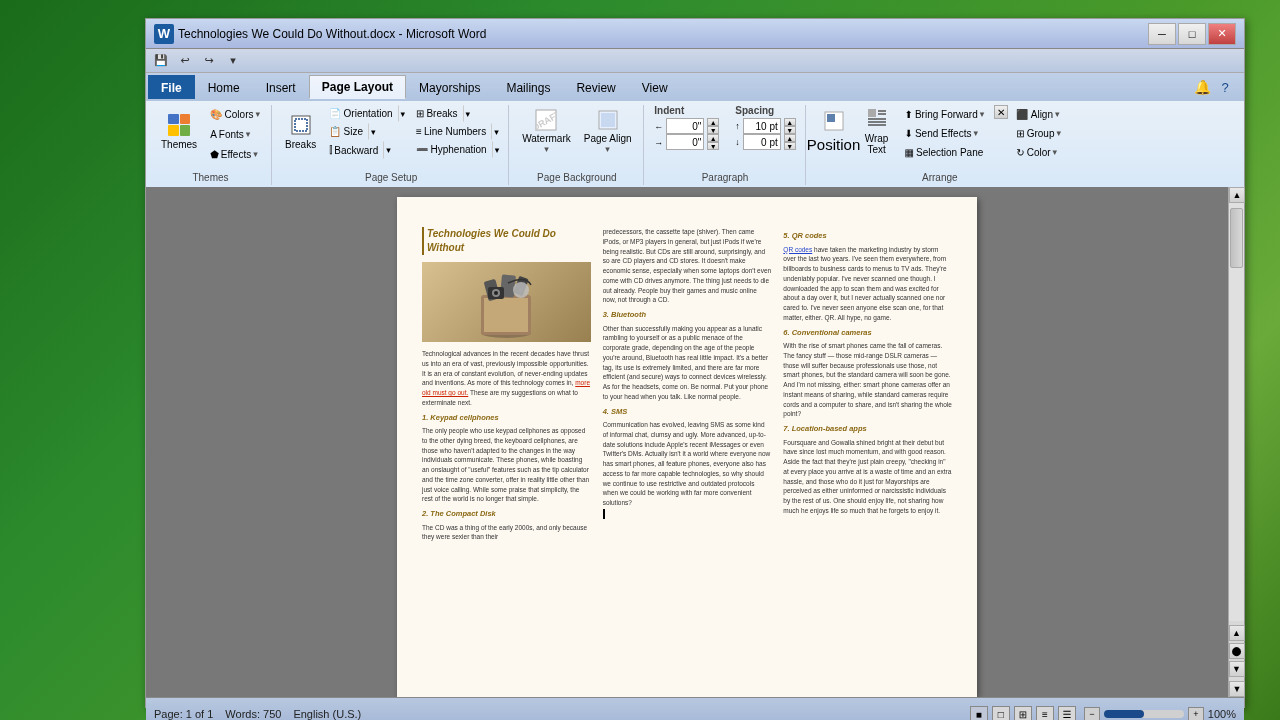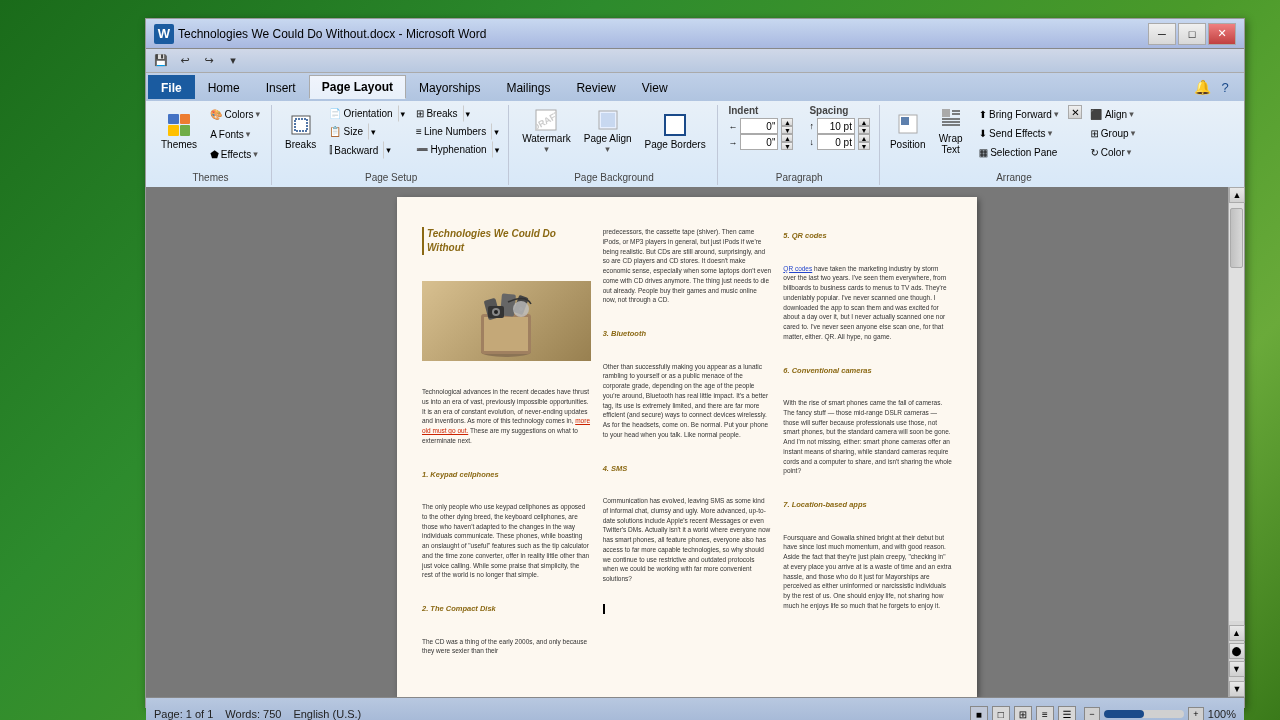--- a/index.html
+++ b/index.html
@@ -290,21 +290,21 @@
     .page-columns {
       display: grid;
       grid-template-columns: 1fr 1fr 1fr;
       gap: 12px;
       height: 100%;
     }
 
     .col1, .col2, .col3 {
       display: flex;
       flex-direction: column;
-      gap: 20px;
+      gap: 1px;
     }
 
     .doc-title {
       font-size: 10px;
       font-weight: bold;
       color: #8b6914;
       font-style: italic;
       margin-bottom: 6px;
       border-left: 2px solid #8b6914;
       padding-left: 3px;
@@ -592,28 +592,20 @@
         <div class="ribbon-btn">
           <div class="ribbon-btn-icon">
             <svg width="22" height="22" viewBox="0 0 22 22">
               <rect x="2" y="2" width="18" height="18" fill="#e8f0ff" stroke="#aaa"></rect>
               <rect x="4" y="4" width="14" height="14" fill="#c8d8f0"></rect>
             </svg>
           </div>
           <span class="ribbon-btn-label">Page Align</span>
           <span class="dropdown-arrow">▾</span>
         </div>
-        <div class="ribbon-btn">
-          <div class="ribbon-btn-icon">
-            <svg width="22" height="22" viewBox="0 0 22 22">
-              <rect x="1" y="1" width="20" height="20" fill="white" stroke="#1a4a8a" stroke-width="2"></rect>
-            </svg>
-          </div>
-          <span class="ribbon-btn-label">Page Borders</span>
-        </div>
       </div>
       <div class="ribbon-group-label">Page Background</div>
     </div>
 
     <div class="ribbon-group" style="min-width:160px;">
       <div class="ribbon-group-content" style="flex-direction:column; gap:2px;">
         <div style="display:flex; gap:16px;">
 
           <div>
             <div style="font-size:10px;color:#444;font-weight:bold;margin-bottom:2px;">Indent</div>
@@ -661,21 +653,21 @@
 
     <div class="ribbon-group" style="min-width:220px; border-right:none;">
       <div class="ribbon-group-content">
         <div class="position-btn">
           <div>
             <svg width="22" height="22" viewBox="0 0 22 22">
               <rect x="2" y="2" width="18" height="18" fill="white" stroke="#aaa"></rect>
               <rect x="4" y="4" width="8" height="8" fill="#1a4a8a" opacity="0.7"></rect>
             </svg>
           </div>
-          <span style="font-size:10px;">Position</span>
+          <span style="font-size:15px;">Position</span>
         </div>
         <div class="position-btn">
           <div>
             <svg width="22" height="22" viewBox="0 0 22 22">
               <rect x="2" y="2" width="8" height="8" fill="#aaa"></rect>
               <line x1="12" y1="4" x2="20" y2="4" stroke="#555" stroke-width="1.5"></line>
               <line x1="12" y1="7" x2="20" y2="7" stroke="#555" stroke-width="1.5"></line>
               <line x1="2" y1="12" x2="20" y2="12" stroke="#555" stroke-width="1.5"></line>
               <line x1="2" y1="15" x2="20" y2="15" stroke="#555" stroke-width="1.5"></line>
               <line x1="2" y1="18" x2="20" y2="18" stroke="#555" stroke-width="1.5"></line>

